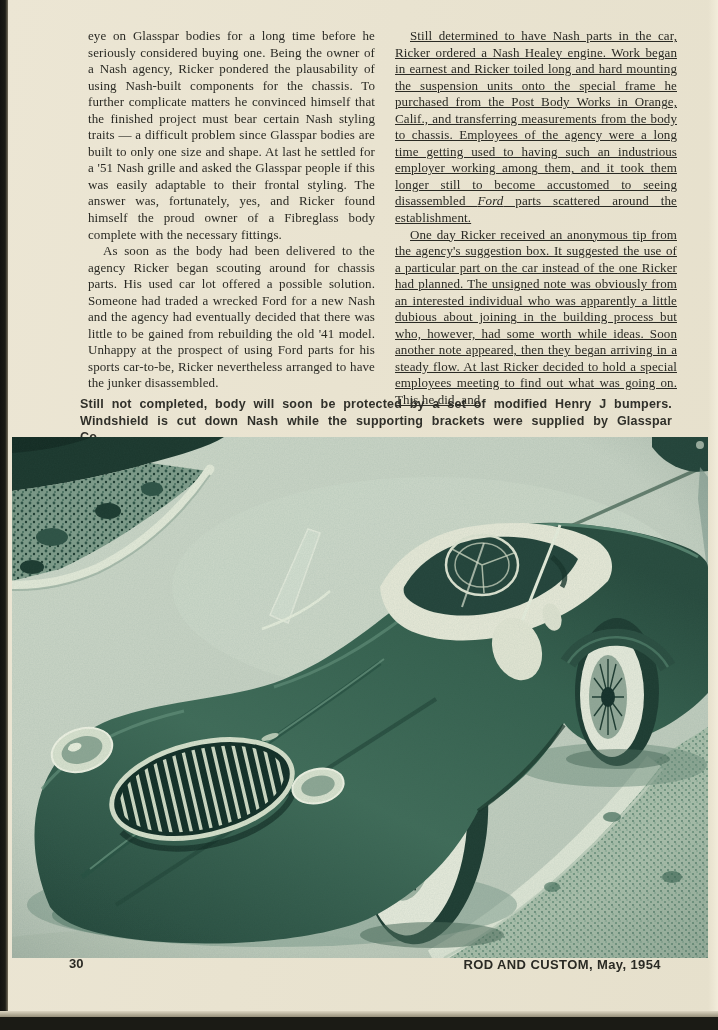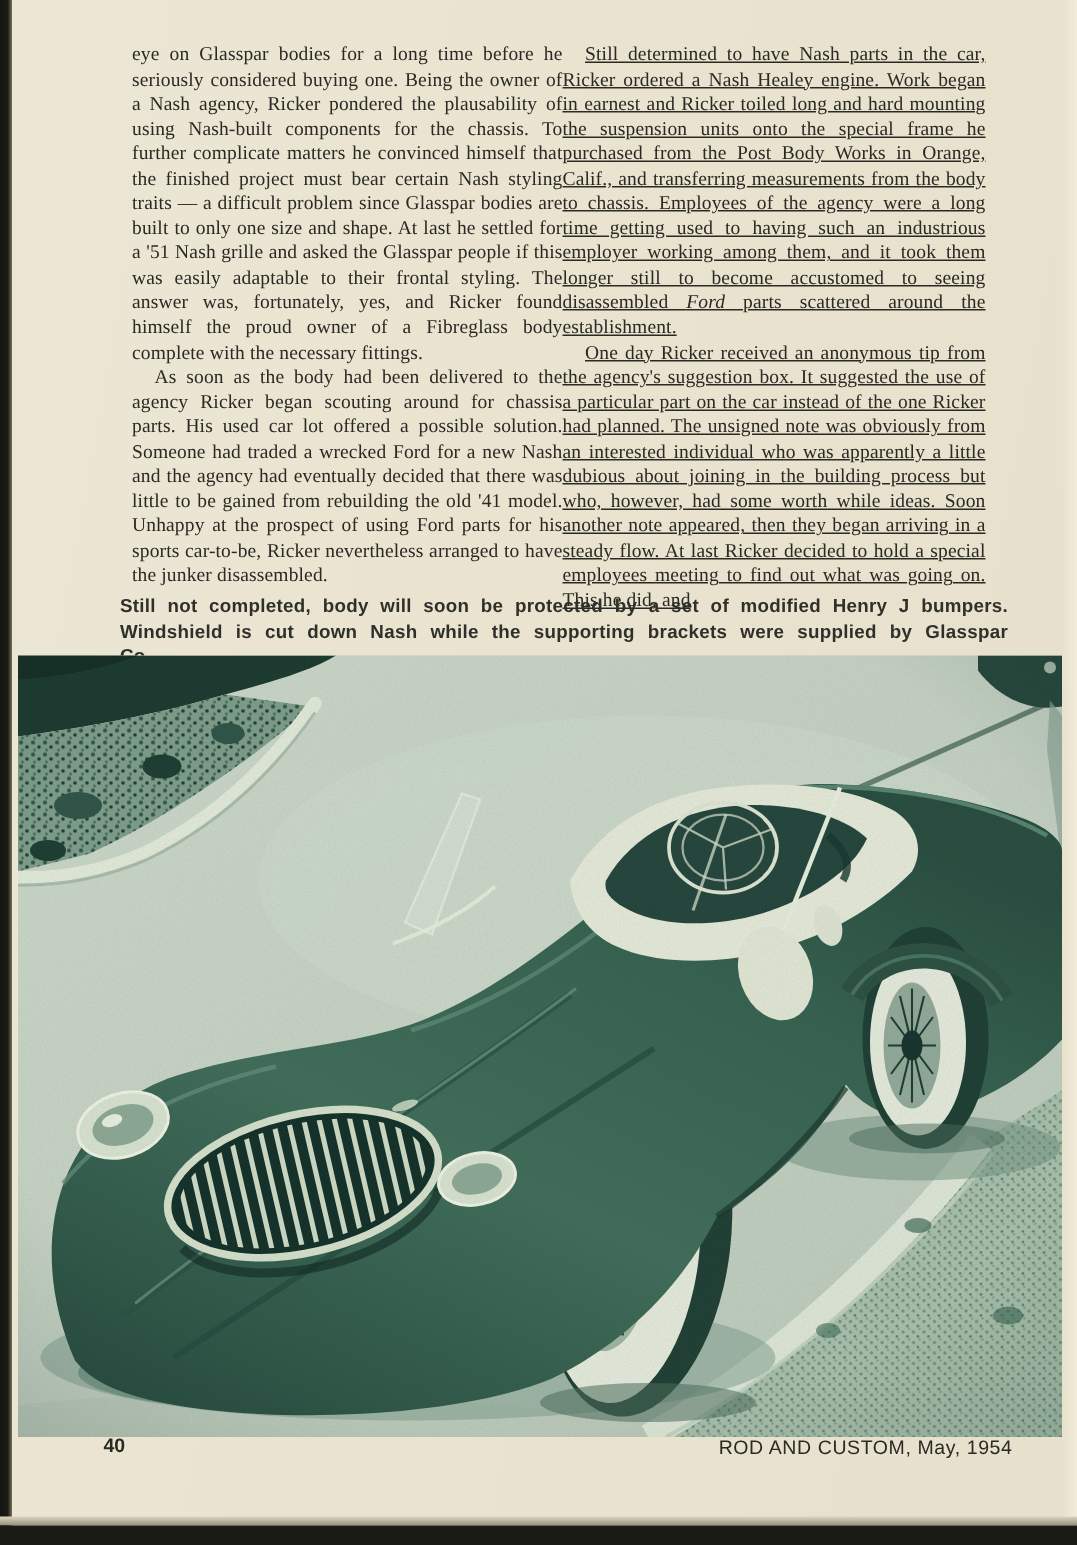--- a/index.html
+++ b/index.html
@@ -8,38 +8,38 @@
     background:linear-gradient(100deg,#ece6d4 0%,#e9e3d0 45%,#e6e0cc 100%);
     font-family:"Liberation Serif",serif;
   }
   .edge-left{position:absolute;left:0;top:0;width:8px;height:100%;
     background:linear-gradient(90deg,#131310 0%,#1c1c16 65%,#77705c 100%);}
   .edge-right{position:absolute;right:0;top:0;width:10px;height:100%;
     background:linear-gradient(270deg,#f2ecda 0%,rgba(242,236,218,0) 100%);}
   .edge-bottom-shadow{position:absolute;left:0;bottom:13px;width:100%;height:6px;
     background:linear-gradient(#dcd5c1,#968f79);}
   .edge-bottom{position:absolute;left:0;bottom:0;width:100%;height:13px;background:#1b1b15;}
-  .columns{position:absolute;left:88px;top:28px;width:589px;display:flex;color:#2a2a24;}
+  .columns{position:absolute;left:88px;top:28px;width:589px;display:flex;gap:20px;color:#2a2a24;}
   .col{width:287px;}
   .col.col-right{width:282px;text-decoration:underline;}
   .para{margin:0;font-size:13px;line-height:16.55px;text-align:justify;letter-spacing:.1px;}
   .para.indent{text-indent:15px;}
   .para i{font-style:italic;}
   .caption{
     position:absolute;left:80px;top:396px;width:592px;
     font-family:"Liberation Sans",sans-serif;font-weight:bold;
     font-size:12.5px;line-height:16.5px;color:#30302a;
     text-align:justify;text-align-last:justify;word-spacing:3.5px;letter-spacing:.2px;
   }
   .photo{position:absolute;left:12px;top:437px;width:696px;height:521px;background:#c6d1c3;}
   .photo svg{display:block;}
   .page-number{position:absolute;left:69px;top:956px;
     font-family:"Liberation Sans",sans-serif;font-weight:bold;font-size:13px;color:#2a2a24;}
-  .footer-right{position:absolute;right:43px;top:957px;
-    font-family:"Liberation Sans",sans-serif;font-weight:normal;font-size:13px;
+  .footer-right{position:absolute;right:57px;top:957px;
+    font-family:"Liberation Sans",sans-serif;font-weight:bold;font-size:13px;
     color:#2a2a24;letter-spacing:.4px;}
 </style>
 </head>
 <body>
 
 <div class="page">
   <div class="edge-left"></div>
   <div class="edge-right"></div>
 
   <div class="columns">
@@ -225,18 +225,18 @@
       </g>
 
       <ellipse cx="420" cy="498" rx="72" ry="13" fill="#4a6a5a" opacity="0.55"></ellipse>
       <ellipse cx="606" cy="322" rx="52" ry="10" fill="#4a6a5a" opacity="0.5"></ellipse>
 
       <rect width="696" height="521" filter="url(#grain)" opacity="0.55"></rect>
       <rect width="696" height="521" fill="url(#vig)"></rect>
     </svg>
   </div>
 
-  <div class="page-number">40</div>
+  <div class="page-number">30</div>
   <div class="footer-right">ROD AND CUSTOM, May, 1954</div>
 
   <div class="edge-bottom-shadow"></div>
   <div class="edge-bottom"></div>
 </div>
 
 </body></html>

